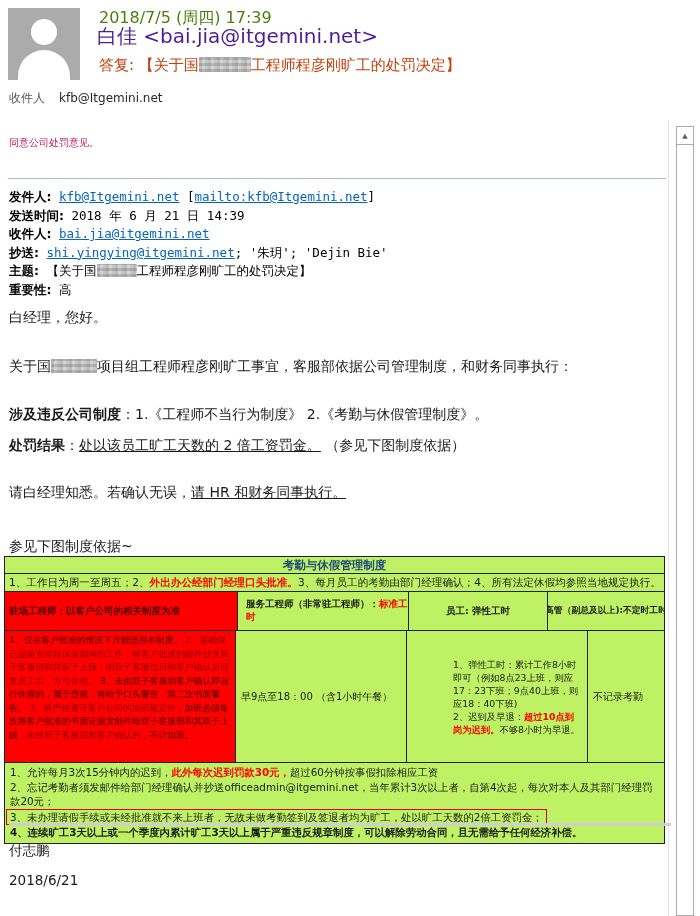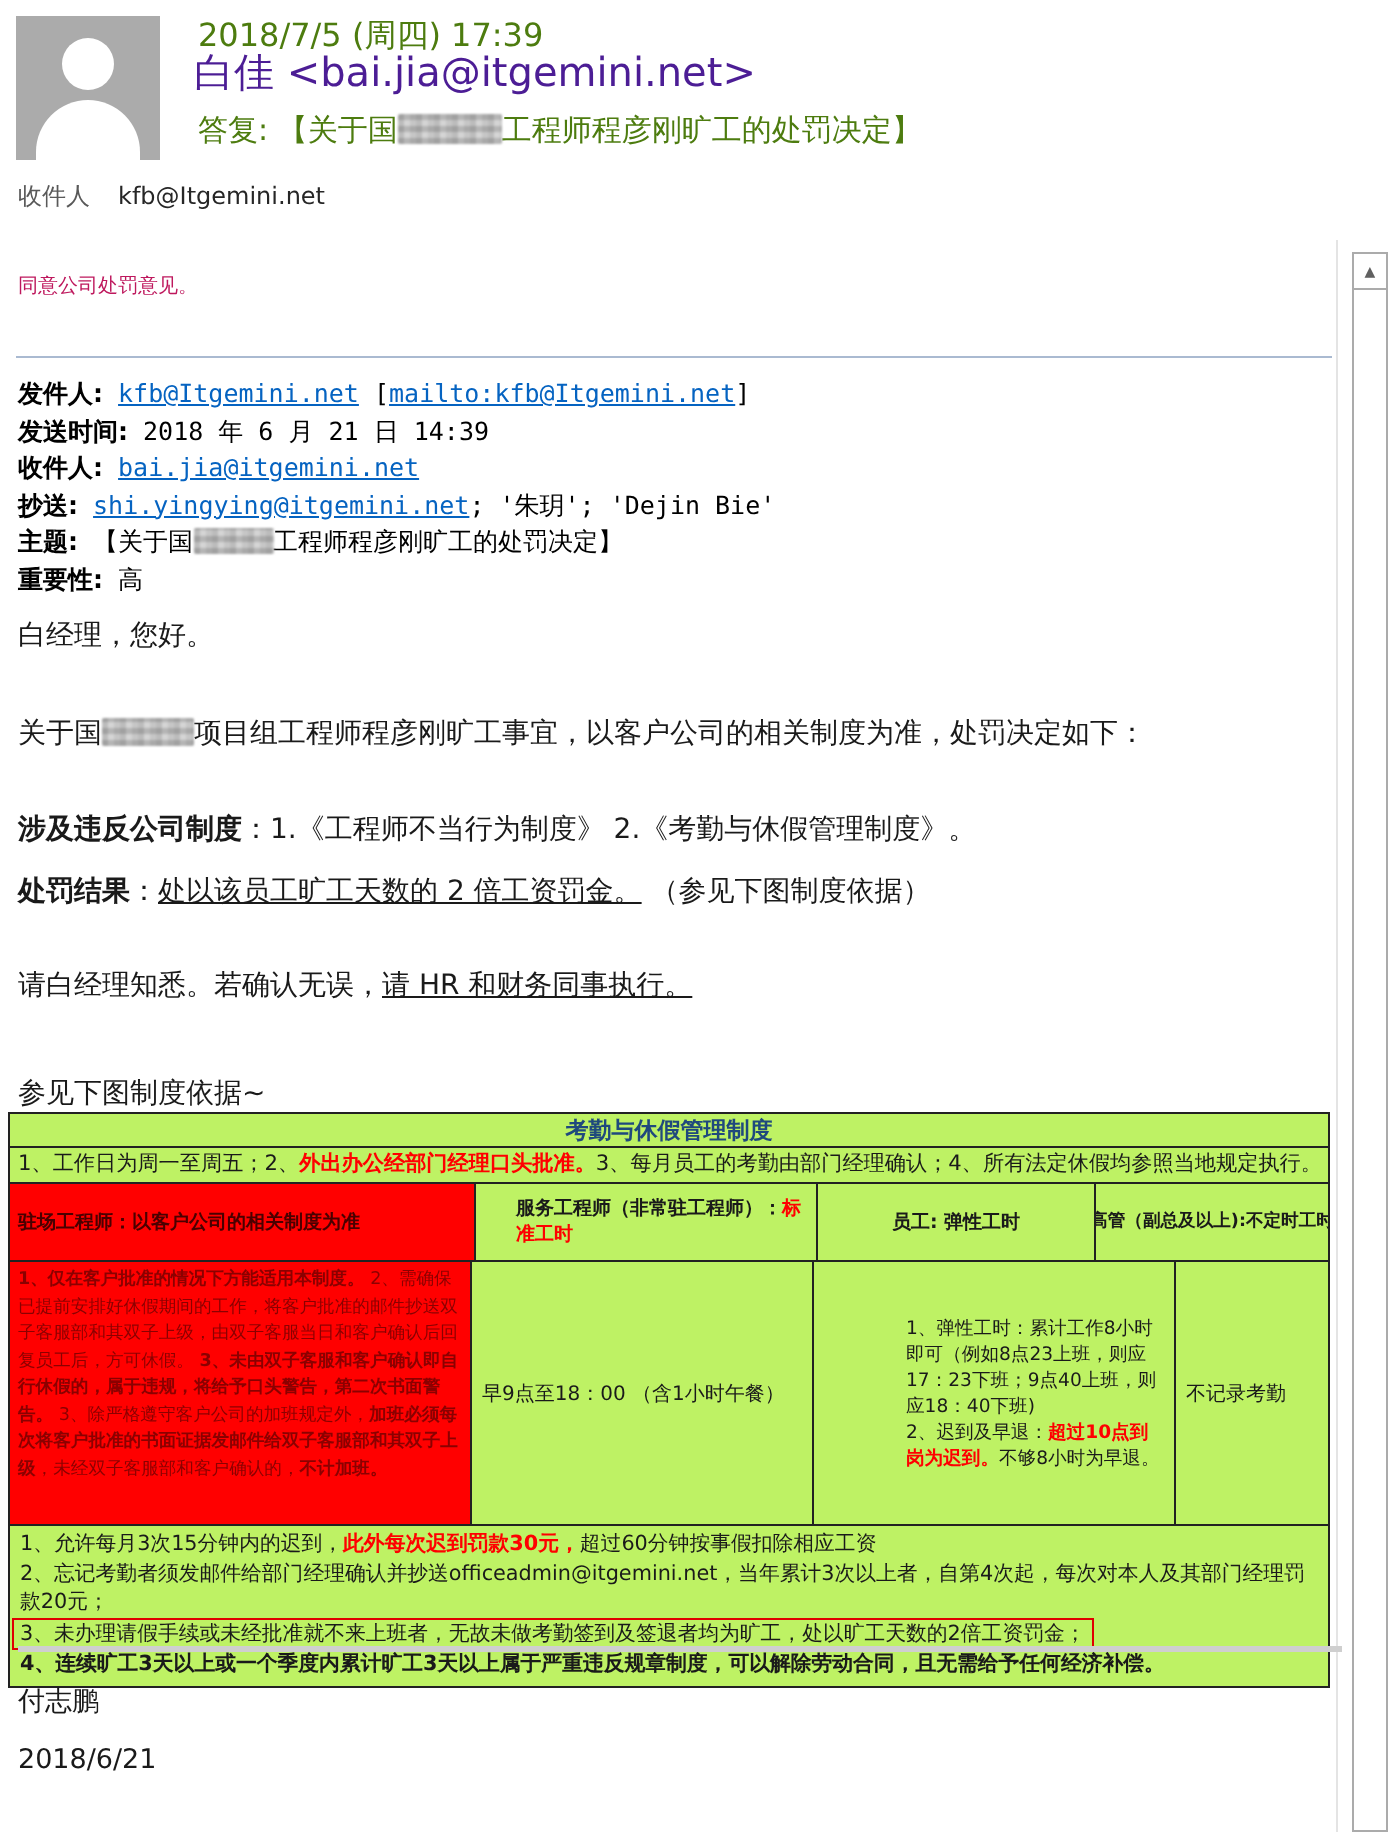--- a/index.html
+++ b/index.html
@@ -5,21 +5,21 @@
   html,body{margin:0;padding:0;}
   body{width:700px;height:916px;background:#ffffff;font-family:"DejaVu Sans",sans-serif;position:relative;overflow:hidden;color:#1a1a1a;}
   .abs{position:absolute;}
 
   
   .avatar{left:8px;top:8px;width:72px;height:72px;background:#ababab;overflow:hidden;}
   .avatar-head{position:absolute;left:23px;top:11px;width:26px;height:26px;background:#fff;border-radius:50%;}
   .avatar-shoulders{position:absolute;left:10px;top:42px;width:52px;height:38px;background:#fff;border-radius:26px 26px 0 0;}
   .msg-date{left:99px;top:8px;font-size:16px;color:#4d7c0f;}
   .msg-sender{left:97px;top:23px;font-size:20px;color:#4c1d95;}
-  .msg-subject{left:99px;top:56px;font-size:15px;color:#4d7c0f;}
+  .msg-subject{left:99px;top:56px;font-size:15px;color:#c2410c;}
   .to-row{left:9px;top:90px;font-size:12px;color:#595959;}
   .to-row .to-value{color:#262626;margin-left:14px;}
 
   
   .mosaic{display:inline-block;height:13px;vertical-align:-2px;border-radius:1px;
     background-image:repeating-linear-gradient(90deg,#c9c9c9 0 3px,#e3e3e3 3px 6px,#d4d4d4 6px 9px),
                      repeating-linear-gradient(0deg,#cccccc 0 3px,#efefef 3px 6px);
     background-blend-mode:multiply;filter:blur(.5px);}
   .w52{width:52px;height:15px}.w40{width:40px}.w46{width:46px;height:14px}
 
@@ -46,21 +46,21 @@
   b,.b{font-weight:bold;}
 
   
   .att-table{left:4px;top:556px;width:661px;border:1px solid #222;box-sizing:border-box;background:#bef264;}
   .t-title{height:16px;line-height:16px;text-align:center;color:#1F497D;font-weight:bold;font-size:11.5px;border-bottom:1px solid #222;}
   .t-note{height:17px;line-height:17px;font-size:10.6px;padding-left:4px;border-bottom:1px solid #222;white-space:nowrap;overflow:hidden;}
   .red{color:#FF0000;font-weight:bold;}
   .t-headrow{display:flex;height:38px;border-bottom:1px solid #222;}
   .hc{box-sizing:border-box;border-right:1px solid #222;display:flex;align-items:center;font-weight:bold;font-size:9.5px;overflow:hidden;}
   .hc.c1{width:233px;background:#FF0000;color:#4a0000;padding-left:4px;}
-  .hc.c2{width:171px;padding-left:20px;}
+  .hc.c2{width:171px;padding-left:8px;}
   .hc.c3{width:139px;justify-content:center;}
   .hc.c4{flex:1;border-right:none;justify-content:center;font-size:8.8px;white-space:nowrap;}
   .t-bodyrow{display:flex;height:131px;border-bottom:1px solid #222;}
   .bc{box-sizing:border-box;border-right:1px solid #222;overflow:hidden;}
   .bc.c1{width:231px;background:#FF0000;color:#8B0000;font-size:8.8px;line-height:13.5px;padding:3px 4px;}
   .bc.c2{width:171px;display:flex;align-items:center;padding-left:5px;font-size:10px;}
   .bc.c3{width:139px;display:flex;flex-direction:column;justify-content:center;font-size:9.3px;line-height:13px;padding:0 4px;box-sizing:border-box;margin-left:42px;}
   .bc.c4{flex:1;border-right:none;display:flex;align-items:center;padding-left:5px;font-size:10px;}
   .t-footer{padding:2px 5px 3px 5px;font-size:10.4px;line-height:14.6px;}
   .boxed{display:inline-block;border:1px solid #e00000;padding:0 3px;margin-left:-4px;}
@@ -95,21 +95,21 @@
 <div class="abs quoted">
   <div><b>发件人:</b> <span class="lnk">kfb@Itgemini.net</span><span> [</span><span class="lnk">mailto:kfb@Itgemini.net</span><span>]</span></div>
   <div><b>发送时间:</b> <span>2018 年 6 月 21 日  14:39</span></div>
   <div><b>收件人:</b> <span class="lnk">bai.jia@itgemini.net</span></div>
   <div><b>抄送:</b> <span class="lnk">shi.yingying@itgemini.net</span><span>; '朱玥'; 'Dejin Bie'</span></div>
   <div><b>主题:</b> <span>【关于国</span><span class="mosaic w40"></span><span>工程师程彦刚旷工的处罚决定】</span></div>
   <div><b>重要性:</b> <span>高</span></div>
 </div>
 
 <div class="abs para p-greeting">白经理，您好。</div>
-<div class="abs para p-about"><span>关于国</span><span class="mosaic w46"></span><span>项目组工程师程彦刚旷工事宜，以客户公司的相关制度为准，处罚决定如下：</span></div>
+<div class="abs para p-about"><span>关于国</span><span class="mosaic w46"></span><span>项目组工程师程彦刚旷工事宜，客服部依据公司管理制度，和财务同事执行：</span></div>
 <div class="abs para p-violation"><b>涉及违反公司制度</b><span>：1.《工程师不当行为制度》 2.《考勤与休假管理制度》。</span></div>
 <div class="abs para p-penalty"><b>处罚结果</b><span>：</span><span class="u">处以该员工旷工天数的 2 倍工资罚金。</span> <span>（参见下图制度依据）</span></div>
 <div class="abs para p-notice"><span>请白经理知悉。若确认无误，</span><span class="u">请 HR 和财务同事执行。</span></div>
 <div class="abs para p-follow">参见下图制度依据~</div>
 
 <div class="abs att-table">
   <div class="t-title">考勤与休假管理制度</div>
   <div class="t-note"><span>1、工作日为周一至周五；2、</span><span class="red">外出办公经部门经理口头批准。</span><span>3、每月员工的考勤由部门经理确认；4、所有法定休假均参照当地规定执行。</span></div>
   <div class="t-headrow">
     <div class="hc c1">驻场工程师：以客户公司的相关制度为准</div>

